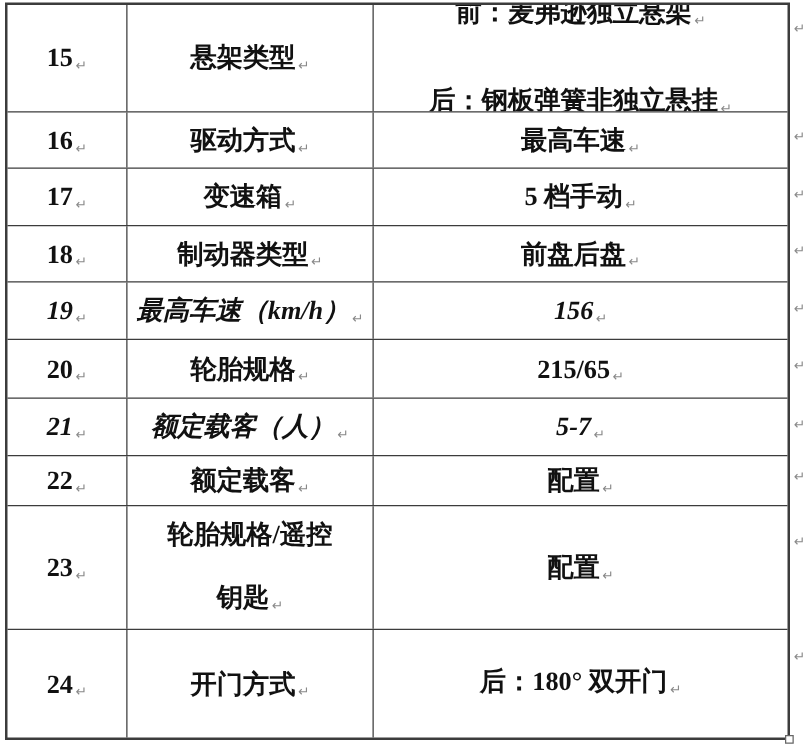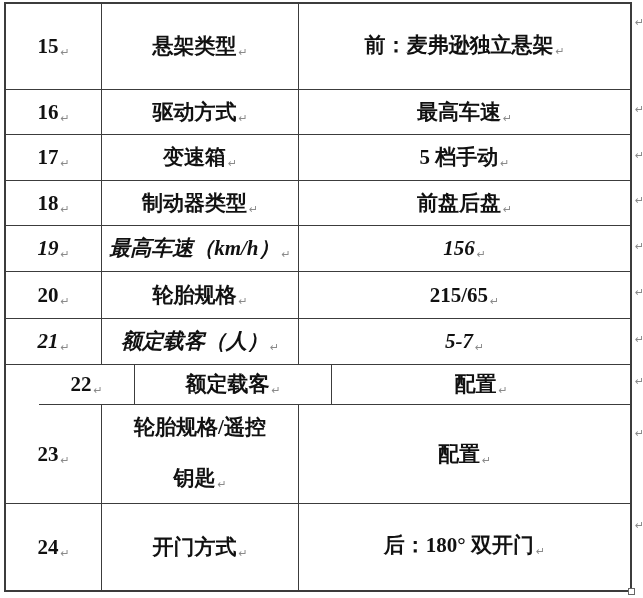--- a/index.html
+++ b/index.html
@@ -48,20 +48,21 @@
 
     <div class="t-row" style="height:86px;">
       <div class="cell">
         <span class="line"><span>15</span><span class="pmark">↵</span></span>
       </div>
       <div class="cell">
         <span class="line"><span>悬架类型</span><span class="pmark">↵</span></span>
       </div>
       <div class="cell vlines-2">
         <span class="line"><span>前：麦弗逊独立悬架</span><span class="pmark">↵</span></span>
+        <span class="line"><span>后：钢板弹簧非独立悬挂</span><span class="pmark">↵</span></span>
       </div>
     </div>
 
     <div class="t-row" style="height:45px;">
       <div class="cell">
         <span class="line"><span>16</span><span class="pmark">↵</span></span>
       </div>
       <div class="cell">
         <span class="line"><span>驱动方式</span><span class="pmark">↵</span></span>
       </div>
@@ -123,21 +124,21 @@
         <span class="line"><span>21</span><span class="pmark">↵</span></span>
       </div>
       <div class="cell">
         <span class="line"><span>额定载客（人）</span><span class="pmark">↵</span></span>
       </div>
       <div class="cell">
         <span class="line"><span>5-7</span><span class="pmark">↵</span></span>
       </div>
     </div>
 
-    <div class="t-row" style="height:40px;margin-left:33px;">
+    <div class="t-row" style="height:40px;">
       <div class="cell">
         <span class="line"><span>22</span><span class="pmark">↵</span></span>
       </div>
       <div class="cell">
         <span class="line"><span>额定载客</span><span class="pmark">↵</span></span>
       </div>
       <div class="cell">
         <span class="line"><span>配置</span><span class="pmark">↵</span></span>
       </div>
     </div>

